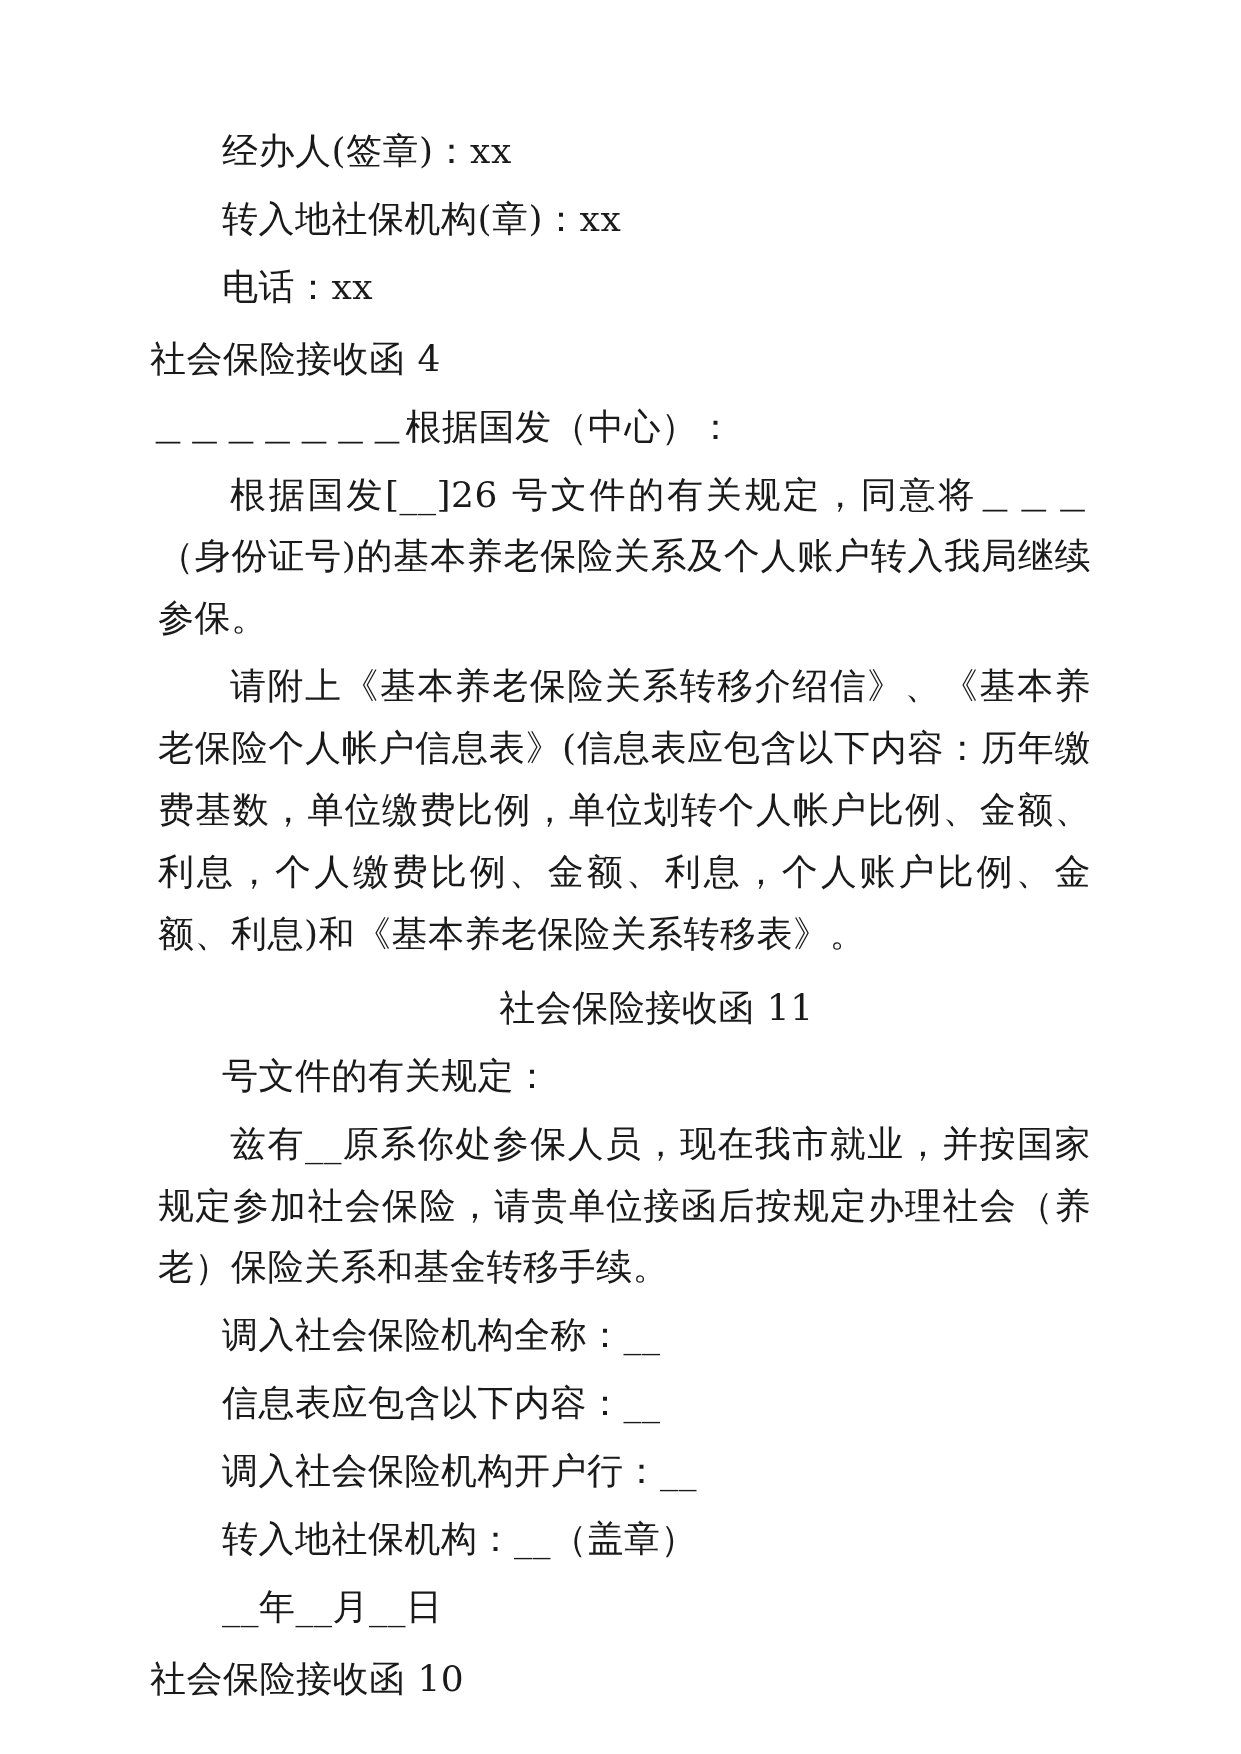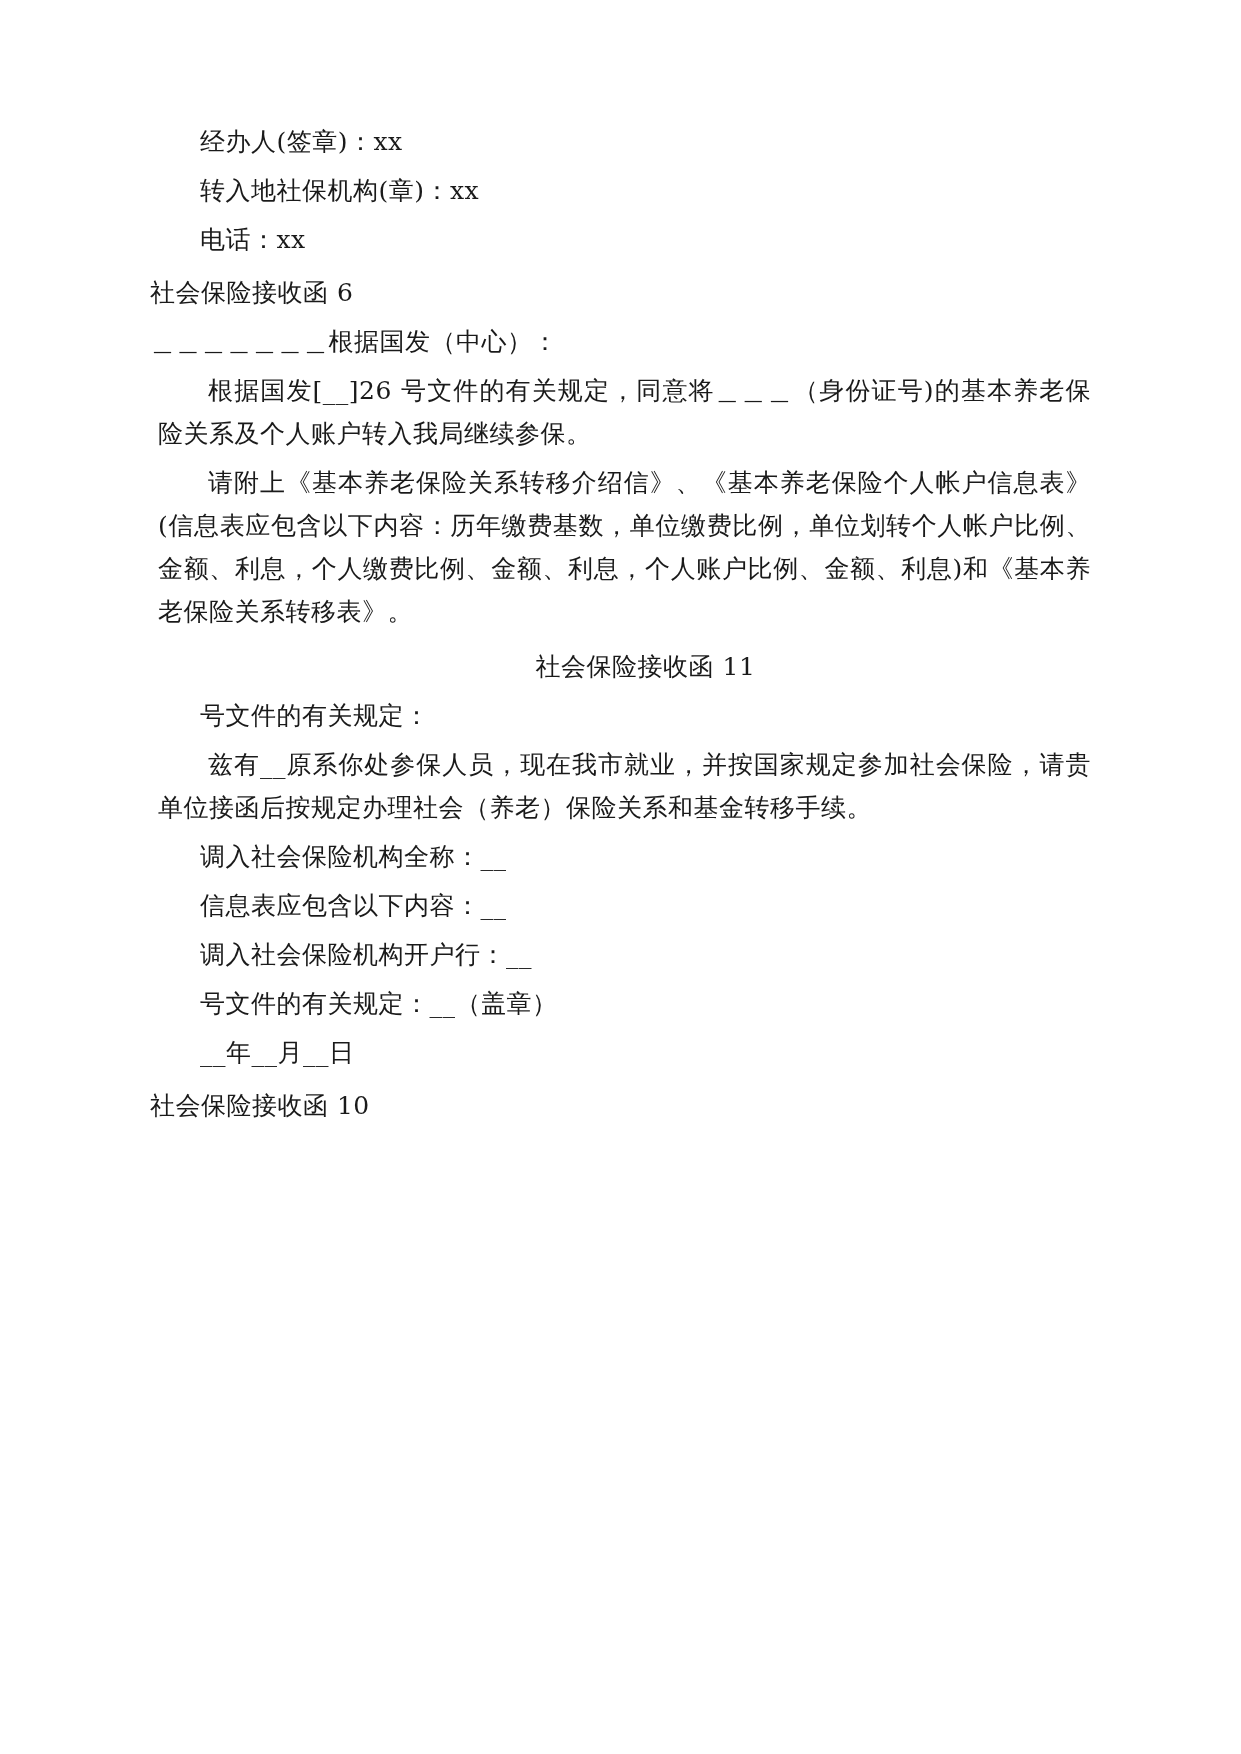--- a/index.html
+++ b/index.html
@@ -12,21 +12,21 @@
     height: 1754px;
     background: #ffffff;
     position: relative;
     box-sizing: border-box;
     padding: 120px 150px 0 150px;
     font-family: "DejaVu Serif", "Liberation Serif", serif;
     color: #1a1a1a;
     overflow: hidden;
   }
   .doc {
-    font-size: 25px;
+    font-size: 36px;
     line-height: 1.72;
     letter-spacing: 0.5px;
   }
   
   .indent {
     text-indent: 2em;
   }
   .noindent {
     text-indent: 0;
   }
@@ -51,36 +51,36 @@
 </head>
 <body>
 
 <div class="page">
   <div class="doc">
 
     <p class="indent">经办人(签章)：xx</p>
     <p class="indent">转入地社保机构(章)：xx</p>
     <p class="indent">电话：xx</p>
 
-    <p class="heading">社会保险接收函 6</p>
+    <p class="heading">社会保险接收函 4</p>
 
     <p class="noindent">＿＿＿＿＿＿＿根据国发（中心）：</p>
 
     <p class="para indent">根据国发[__]26 号文件的有关规定，同意将＿＿＿（身份证号)的基本养老保险关系及个人账户转入我局继续参保。</p>
 
     <p class="para indent">请附上《基本养老保险关系转移介绍信》、《基本养老保险个人帐户信息表》(信息表应包含以下内容：历年缴费基数，单位缴费比例，单位划转个人帐户比例、金额、利息，个人缴费比例、金额、利息，个人账户比例、金额、利息)和《基本养老保险关系转移表》。</p>
 
     <p class="sub-heading">社会保险接收函 11</p>
 
     <p class="indent">号文件的有关规定：</p>
 
     <p class="para indent">兹有__原系你处参保人员，现在我市就业，并按国家规定参加社会保险，请贵单位接函后按规定办理社会（养老）保险关系和基金转移手续。</p>
 
     <p class="indent">调入社会保险机构全称：__</p>
     <p class="indent">信息表应包含以下内容：__</p>
     <p class="indent">调入社会保险机构开户行：__</p>
-    <p class="indent">号文件的有关规定：__（盖章）</p>
+    <p class="indent">转入地社保机构：__（盖章）</p>
     <p class="indent">__年__月__日</p>
 
     <p class="heading">社会保险接收函 10</p>
 
   </div>
 </div>
 
 </body></html>

